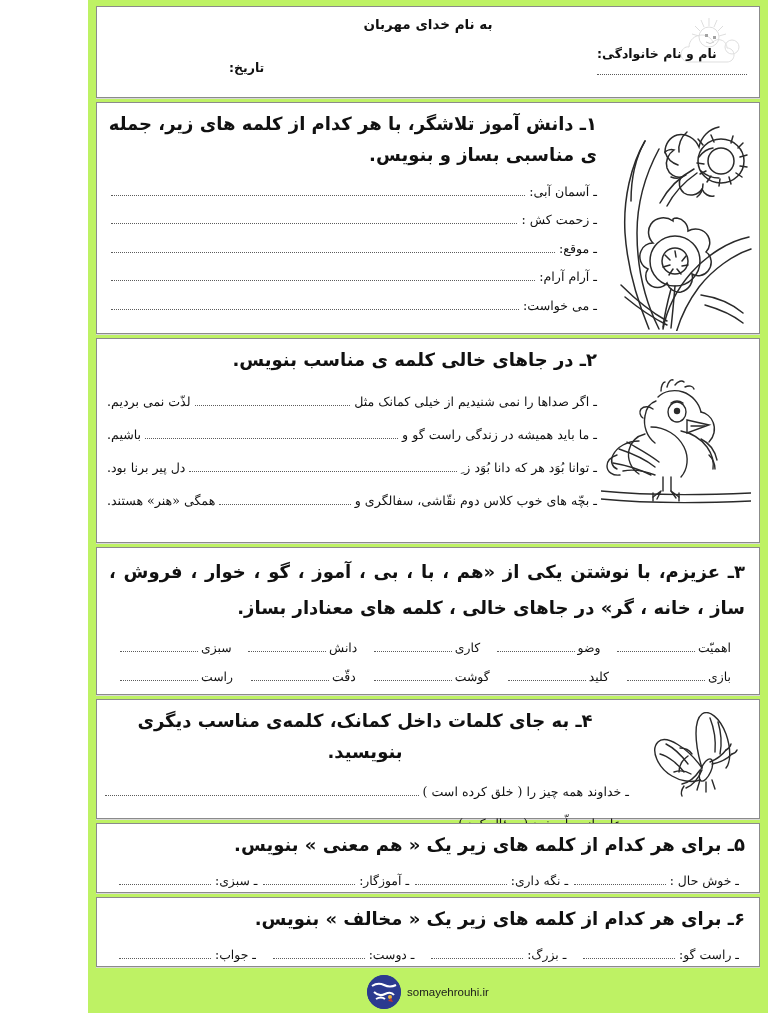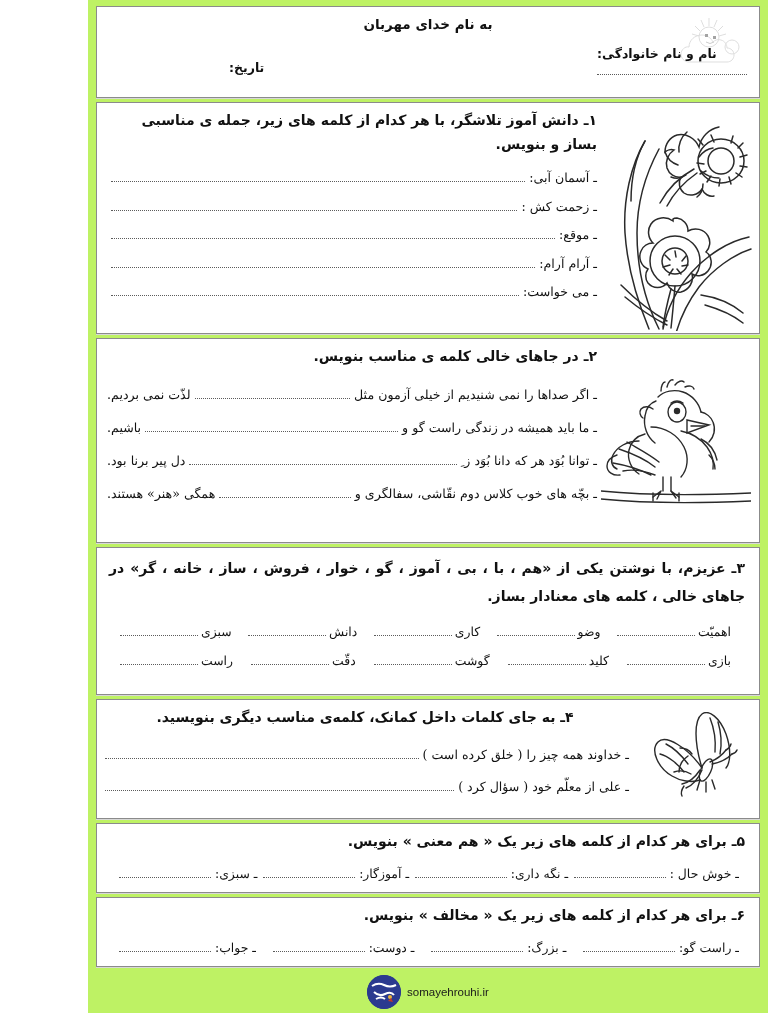--- a/index.html
+++ b/index.html
@@ -42,21 +42,21 @@
   }
   .id-name{display:flex;align-items:baseline;gap:3px;direction:rtl;flex-direction:column;}
   .id-date{font-weight:700;padding-left:120px;}
   .dots{
     border-bottom:1.3px dotted #5a5a5a;
     display:inline-block;height:10px;
   }
   .logo-cloud{position:absolute;top:7px;right:10px;width:74px;height:60px;opacity:.5;}
 
   
-  .q-head{font-size:14px;font-weight:700;line-height:1.7;}
+  .q-head{font-size:18px;font-weight:700;line-height:1.7;}
   .qline{
     display:flex;align-items:baseline;direction:rtl;
     font-family:"DejaVu Serif","Liberation Serif",serif;
     font-size:12.6px;white-space:nowrap;
   }
   .qline .lead{flex:0 0 auto;}
   .fill{
     flex:1 1 auto;border-bottom:1.2px dotted #5c5c5c;
     margin:0 4px;height:12px;min-width:24px;
   }
@@ -245,21 +245,21 @@
           <path d="M60 112l-8 6M60 112l-4 8M70 112l8 6M70 112l5 7"></path>
           <path d="M0 112q60 6 150 2"></path>
           <path d="M0 120q60 6 150 2"></path>
           <path d="M52 114v8M78 114v8"></path>
         </g>
       </svg>
     </span>
     <div class="content">
       <div class="q-head">۲ـ در جاهای خالی کلمه ی مناسب بنویس.</div>
       <div class="qline">
-        <span class="lead">ـ اگر صداها را نمی شنیدیم از خیلی آزمون مثل</span>
+        <span class="lead">ـ اگر صداها را نمی شنیدیم از خیلی کمانک مثل</span>
         <span class="fill"></span>
         <span class="lead">لذّت نمی بردیم.</span>
       </div>
       <div class="qline">
         <span class="lead">ـ ما باید همیشه در زندگی راست گو و</span>
         <span class="fill"></span>
         <span class="lead">باشیم.</span>
       </div>
       <div class="qline">
         <span class="lead">ـ توانا بُوَد هر که دانا بُوَد     ز ِ</span>

